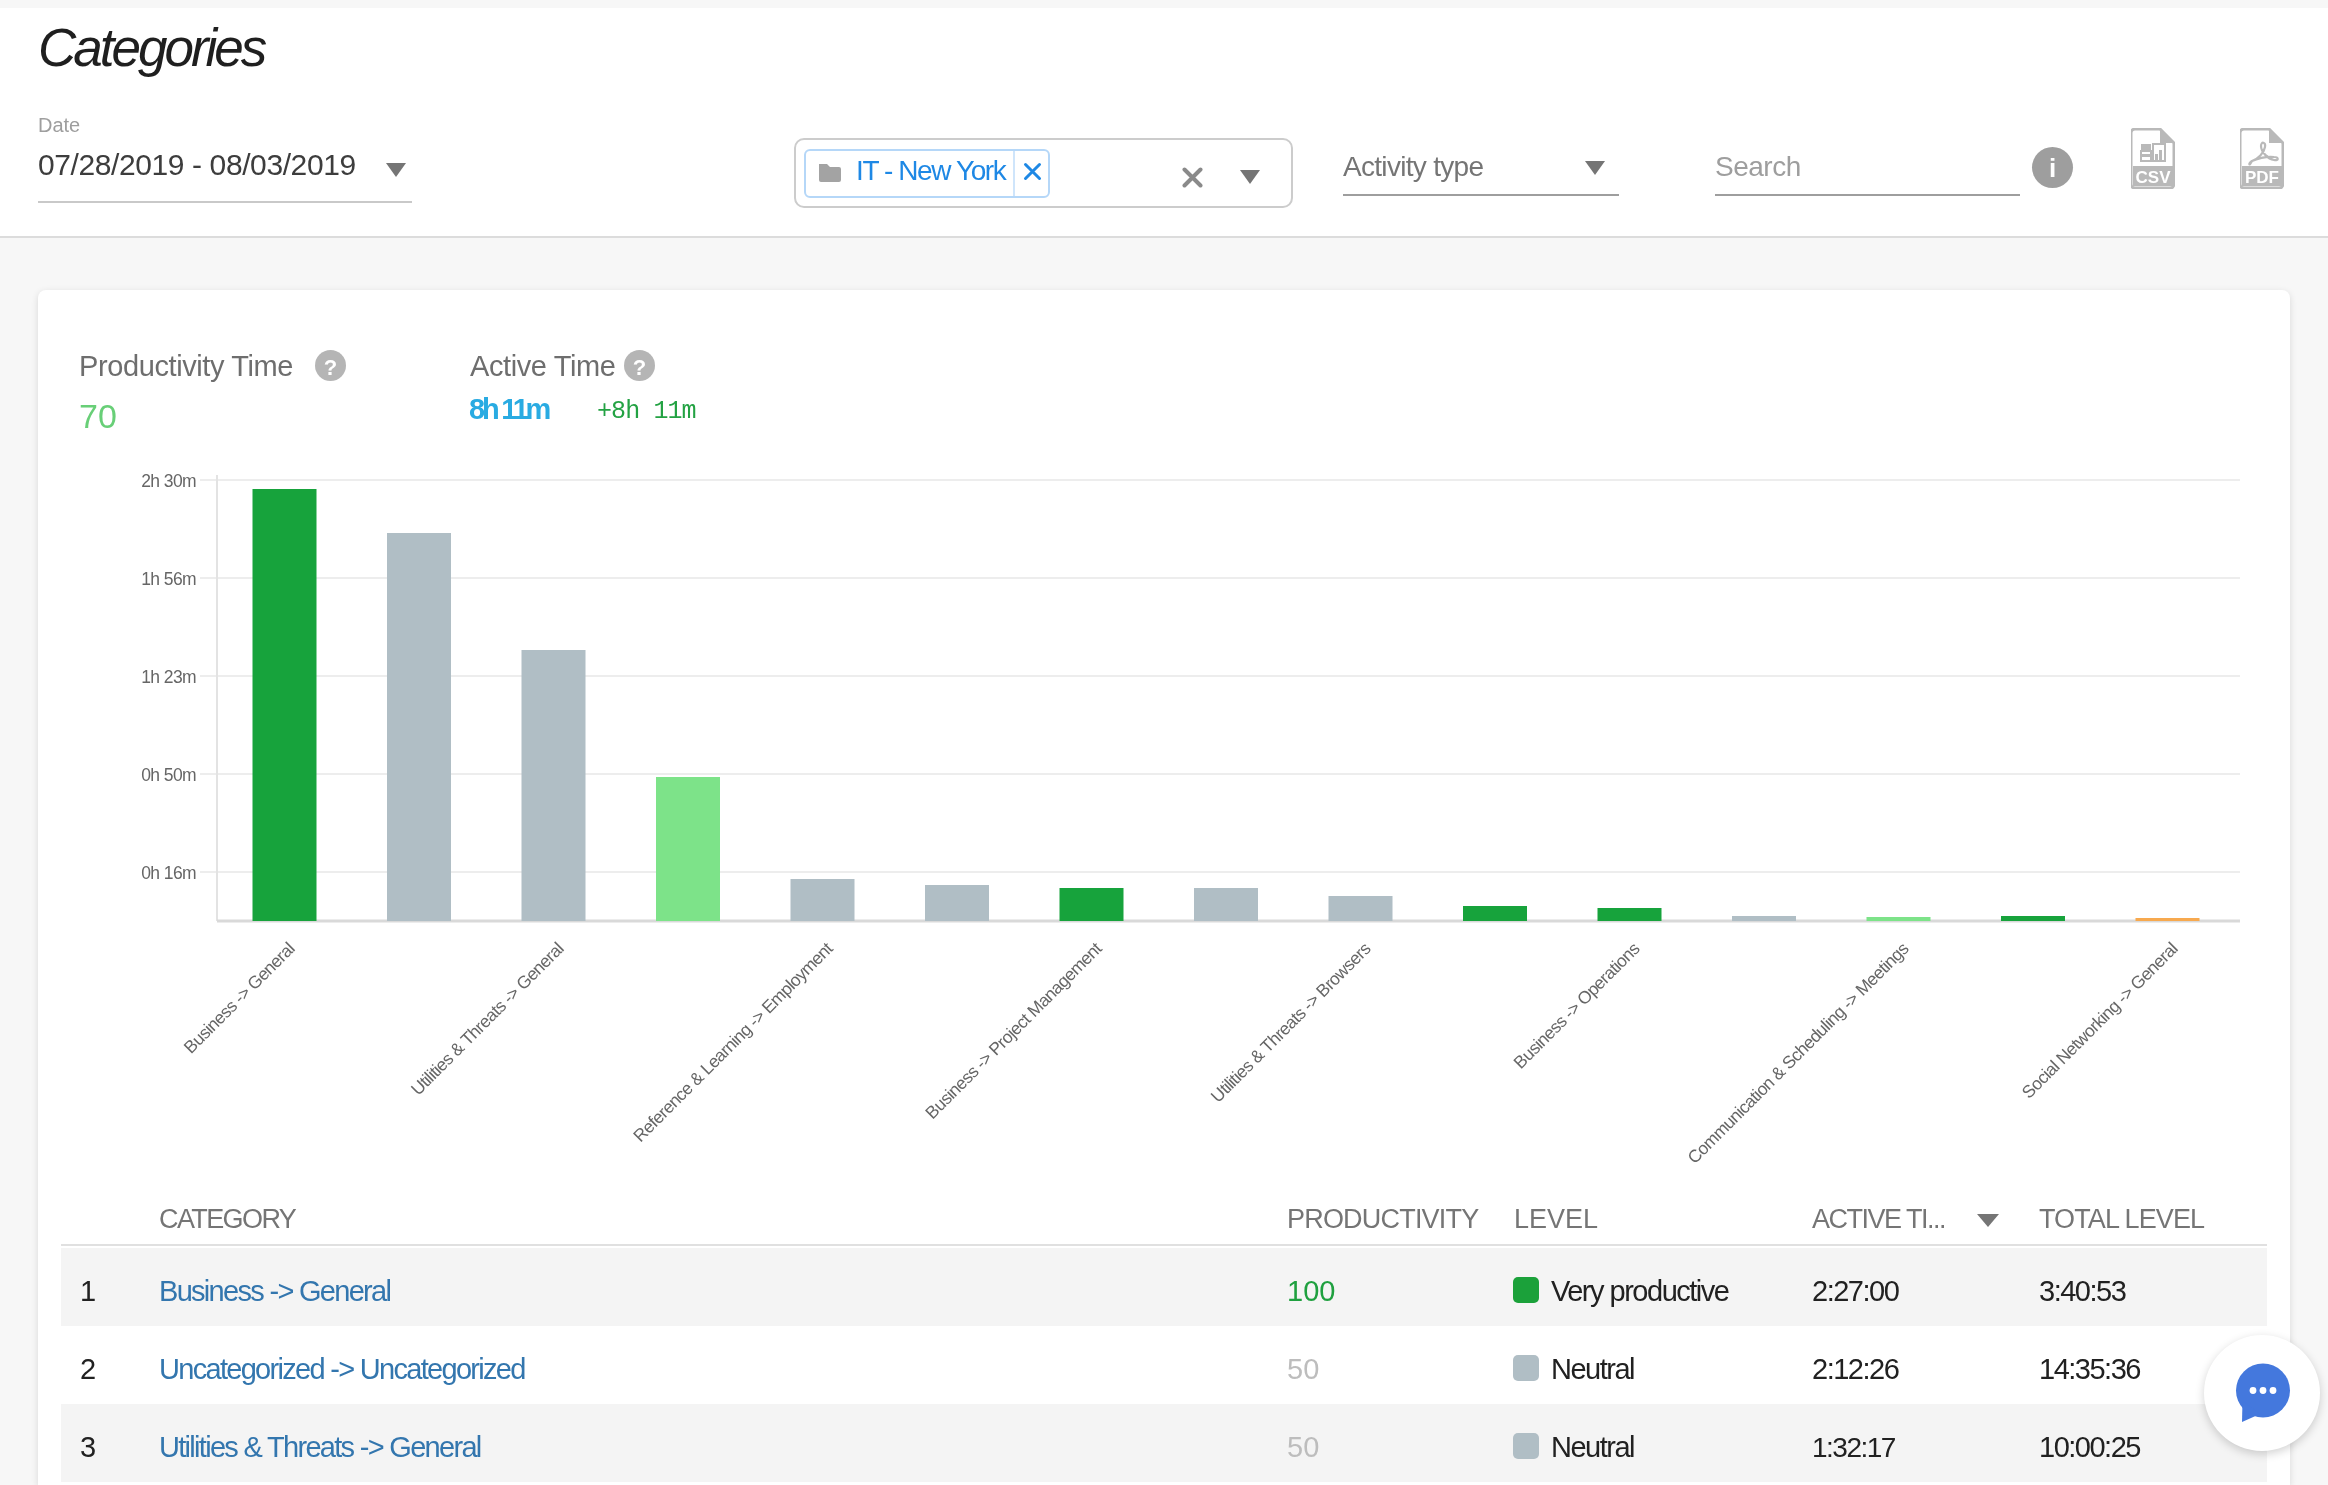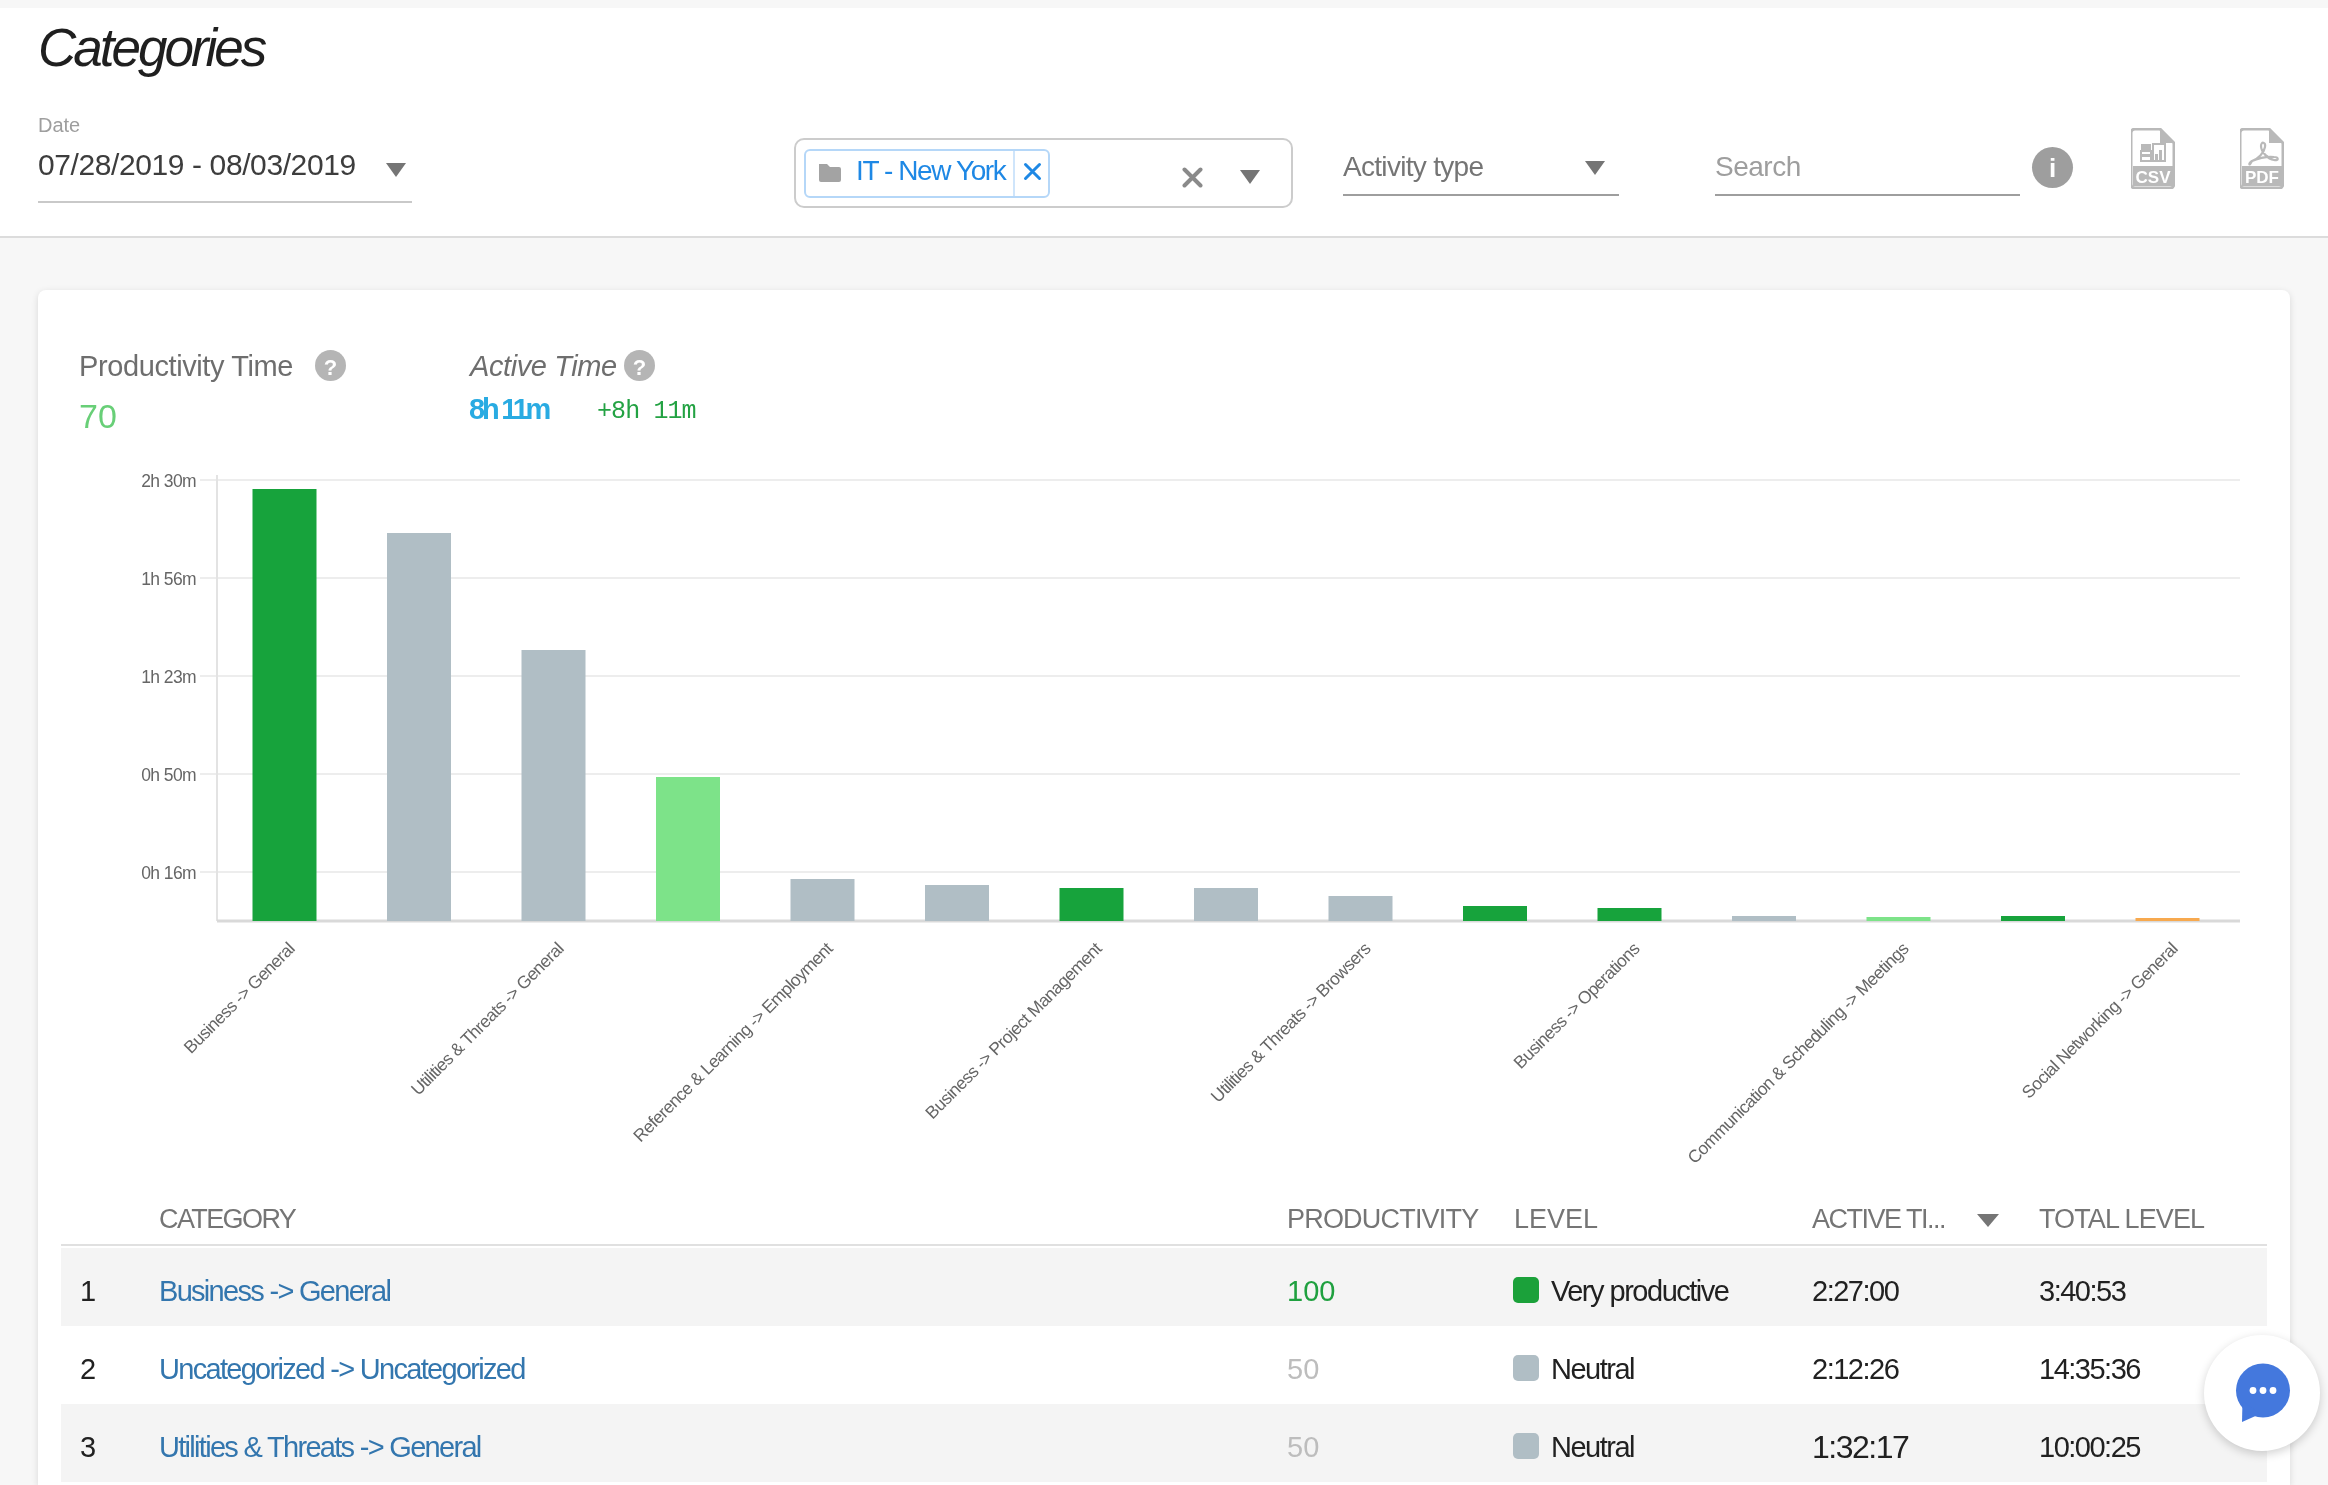--- a/index.html
+++ b/index.html
@@ -65,21 +65,21 @@
     <path d="M12 33 c6 -2 12 -8 13 -14 c1 -5 -4 -6 -4 -1 c0 6 7 13 13 14 c5 1 5 -3 0 -3 c-8 -1 -18 2 -22 4 c-4 3 -3 6 0 0 Z" fill="none" stroke="#b9b9b9" stroke-width="2.2"></path>
   </svg>
 
   <div class="abs" style="left:38px;top:290px;width:2252px;height:1195px;background:#fff;border-radius:8px 8px 0 0;box-shadow:0 2px 7px rgba(0,0,0,0.13);"></div>
 
   <div class="abs" id="pslabel" style="left:79px;top:352px;font-size:29px;letter-spacing:-0.4px;color:#6e6e6e;">Productivity Time</div>
   <div class="abs" style="left:315px;top:350px;width:31px;height:31px;border-radius:50%;background:#b5b5b5;"></div>
   <div class="abs" style="left:315px;top:357px;width:31px;font-size:22px;font-weight:bold;color:#fff;text-align:center;">?</div>
   <div class="abs" id="seventy" style="left:79px;top:399px;font-size:34px;color:#68cf77;">70</div>
 
-  <div class="abs" style="left:470px;top:352px;font-size:29px;letter-spacing:-0.4px;color:#6e6e6e;font-style:italic;">Active Time</div>
+  <div class="abs" style="left:470px;top:352px;font-size:29px;letter-spacing:-0.4px;color:#6e6e6e;">Active Time</div>
   <div class="abs" style="left:624px;top:350px;width:31px;height:31px;border-radius:50%;background:#b5b5b5;"></div>
   <div class="abs" style="left:624px;top:357px;width:31px;font-size:22px;font-weight:bold;color:#fff;text-align:center;">?</div>
   <div class="abs" id="bigtime" style="left:469px;top:395px;font-size:29px;font-weight:bold;letter-spacing:-3.2px;color:#29abe2;">8h 11m</div>
   <div class="abs" id="plustime" style="left:597px;top:399px;font-size:25px;letter-spacing:-0.9px;color:#23a243;font-family:Liberation Mono, monospace;">+8h 11m</div>
 
   <svg class="abs" style="left:0;top:440px;" width="2328" height="790" viewBox="0 440 2328 790">
     <g stroke="#ededed" stroke-width="2">
       <line x1="200" y1="480" x2="2240" y2="480"></line>
       <line x1="200" y1="578" x2="2240" y2="578"></line>
       <line x1="200" y1="676" x2="2240" y2="676"></line>
@@ -150,21 +150,21 @@
   <div class="abs" style="left:1513px;top:1355px;width:26px;height:26px;border-radius:5px;background:#b0bec5;"></div>
   <div class="abs trow" style="left:1551px;top:1326px;height:78px;line-height:87px;font-size:29px;letter-spacing:-1.5px;color:#212121;">Neutral</div>
   <div class="abs trow" style="left:1812px;top:1326px;height:78px;line-height:87px;font-size:29px;letter-spacing:-1.5px;color:#212121;">2:12:26</div>
   <div class="abs trow" style="left:2039px;top:1326px;height:78px;line-height:87px;font-size:29px;letter-spacing:-1.5px;color:#212121;">14:35:36</div>
 
   <div class="abs trow" style="left:80px;top:1404px;height:78px;line-height:87px;font-size:29px;color:#212121;">3</div>
   <div class="abs trow" style="left:159px;top:1404px;height:78px;line-height:87px;font-size:29px;letter-spacing:-1.7px;color:#3376ae;">Utilities &amp; Threats -&gt; General</div>
   <div class="abs trow" style="left:1287px;top:1404px;height:78px;line-height:87px;font-size:29px;color:#bdbdbd;">50</div>
   <div class="abs" style="left:1513px;top:1433px;width:26px;height:26px;border-radius:5px;background:#b0bec5;"></div>
   <div class="abs trow" style="left:1551px;top:1404px;height:78px;line-height:87px;font-size:29px;letter-spacing:-1.5px;color:#212121;">Neutral</div>
-  <div class="abs trow" style="left:1812px;top:1404px;height:78px;line-height:87px;font-size:32px;letter-spacing:-1.5px;color:#212121;">1:32:17</div>
+  <div class="abs trow" style="left:1812px;top:1404px;height:78px;line-height:87px;font-size:28px;letter-spacing:-1.5px;color:#212121;">1:32:17</div>
   <div class="abs trow" style="left:2039px;top:1404px;height:78px;line-height:87px;font-size:29px;letter-spacing:-1.5px;color:#212121;">10:00:25</div>
 
   <div class="abs" style="left:2204px;top:1335px;width:116px;height:116px;border-radius:50%;background:#fff;box-shadow:0 3px 10px rgba(0,0,0,0.18);"></div>
   <svg class="abs" style="left:2228px;top:1356px;" width="70" height="70" viewBox="0 0 70 70">
     <circle cx="35" cy="34.5" r="27" fill="#4478dd"></circle>
     <path d="M14.5 45 L14 66 L32 58 Z" fill="#4478dd"></path>
     <circle cx="25" cy="34.5" r="3.4" fill="#fff"></circle>
     <circle cx="35" cy="34.5" r="3.4" fill="#fff"></circle>
     <circle cx="45" cy="34.5" r="3.4" fill="#fff"></circle>
   </svg>

